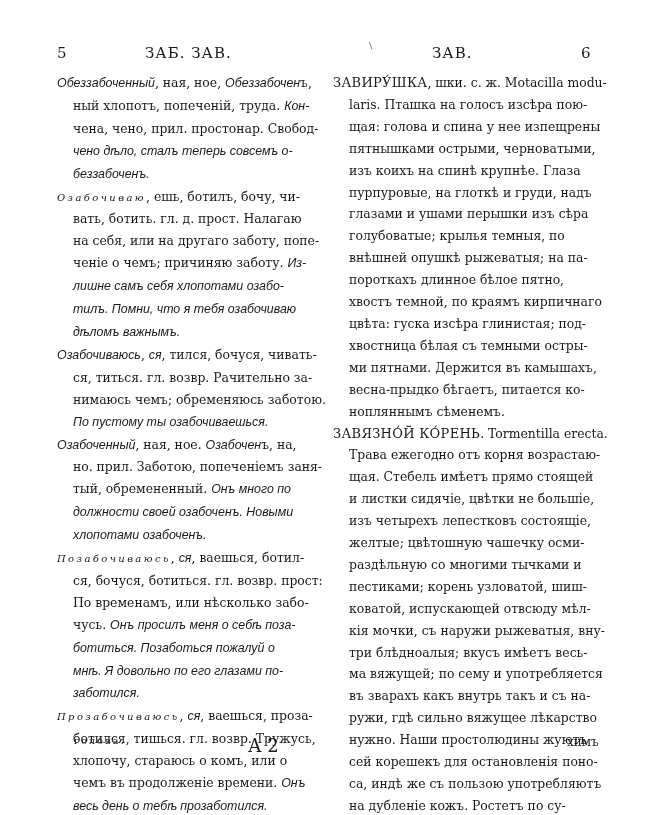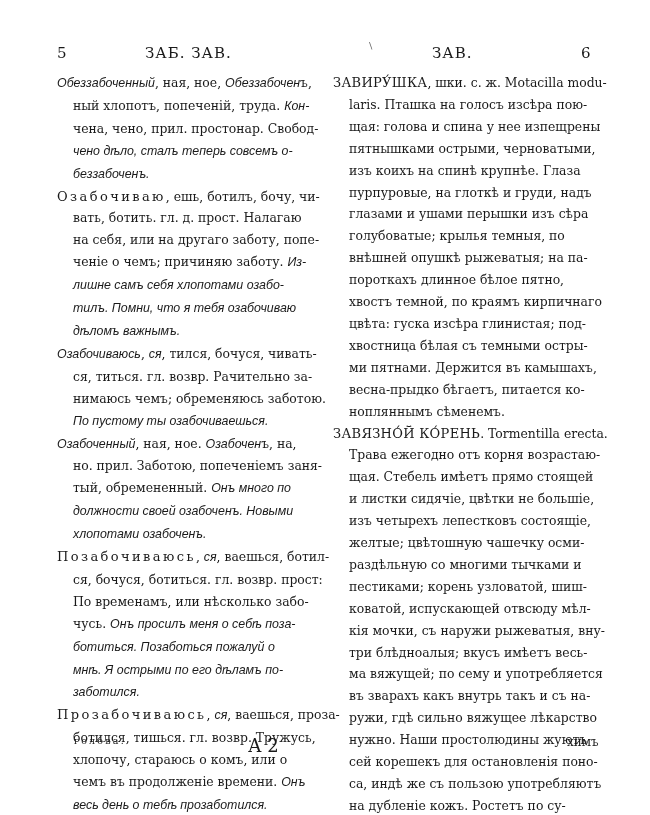--- a/index.html
+++ b/index.html
@@ -14,21 +14,21 @@
   .head-right { left: 432px; letter-spacing: 1px; }
   .pnum-right { left: 581px; }
   .tick { position: absolute; top: 40px; left: 369px; font-size: 10px; color: #666; }
 
   .col { position: absolute; top: 72px; font-size: 12.4px; line-height: 21.9px; }
   .col-left { left: 57px; width: 262px; }
   .col-right { left: 333px; width: 264px; }
   .line { white-space: nowrap; display: block; text-align: justify; }
   .indent { padding-left: 16px; }
   .it { font-style: italic; font-family: Liberation Sans, sans-serif; }
-  .sc { letter-spacing: 2.4px; font-size: 13px; }
+  .sc { letter-spacing: 2.4px; font-size: 10px; font-style: italic; }
   .hw { font-size: 13px; letter-spacing: 0.3px; }
 
   .footer { position: absolute; top: 735px; font-size: 12px; }
   .foot-word { left: 74px; letter-spacing: 2.2px; font-size: 9.5px; }
   .signature { left: 248px; font-size: 18px; }
   .catch { left: 567px; }
 </style>
 </head>
 <body>
 
@@ -59,21 +59,21 @@
       <span class="line"><span class="it">Озабоченный</span><span>, ная, ное. </span><span class="it">Озабочен</span><span>ъ, на,</span></span>
       <span class="line indent"><span>но. прил. Заботою, попеченіемъ заня-</span></span>
       <span class="line indent"><span>тый, обремененный. </span><span class="it">Онъ много по</span></span>
       <span class="line indent"><span class="it">должности своей озабоченъ. Новыми</span></span>
       <span class="line indent"><span class="it">хлопотами озабоченъ.</span></span>
       <span class="line"><span class="sc">Позабочиваюсь</span><span>, </span><span class="it">ся</span><span>, ваешься, ботил-</span></span>
       <span class="line indent"><span>ся, бочуся, ботиться. гл. возвр. прост:</span></span>
       <span class="line indent"><span>По временамъ, или нѣсколько забо-</span></span>
       <span class="line indent"><span>чусь. </span><span class="it">Онъ просилъ меня о себѣ поза-</span></span>
       <span class="line indent"><span class="it">ботиться. Позаботься пожалуй о</span></span>
-      <span class="line indent"><span class="it">мнѣ. Я острыми по его дѣламъ по-</span></span>
+      <span class="line indent"><span class="it">мнѣ. Я довольно по его глазами по-</span></span>
       <span class="line indent"><span class="it">заботился.</span></span>
       <span class="line"><span class="sc">Прозабочиваюсь</span><span>, </span><span class="it">ся</span><span>, ваешься, проза-</span></span>
       <span class="line indent"><span>ботился, тишься. гл. возвр. Тружусь,</span></span>
       <span class="line indent"><span>хлопочу, стараюсь о комъ, или о</span></span>
       <span class="line indent"><span>чемъ въ продолженіе времени. </span><span class="it">Онъ</span></span>
       <span class="line indent"><span class="it">весь день о тебѣ прозаботился.</span></span>
       <span class="line"><span class="hw">ЗАВА́ЛЕЦЪ</span><span>, льца. с. м. зри </span><span class="sc">Совачья</span></span>
     </div>
   <div class="col col-right">
       <span class="line"><span class="hw">ЗАВИРУ́ШКА</span><span>, шки. с. ж. Motacilla modu-</span></span>

